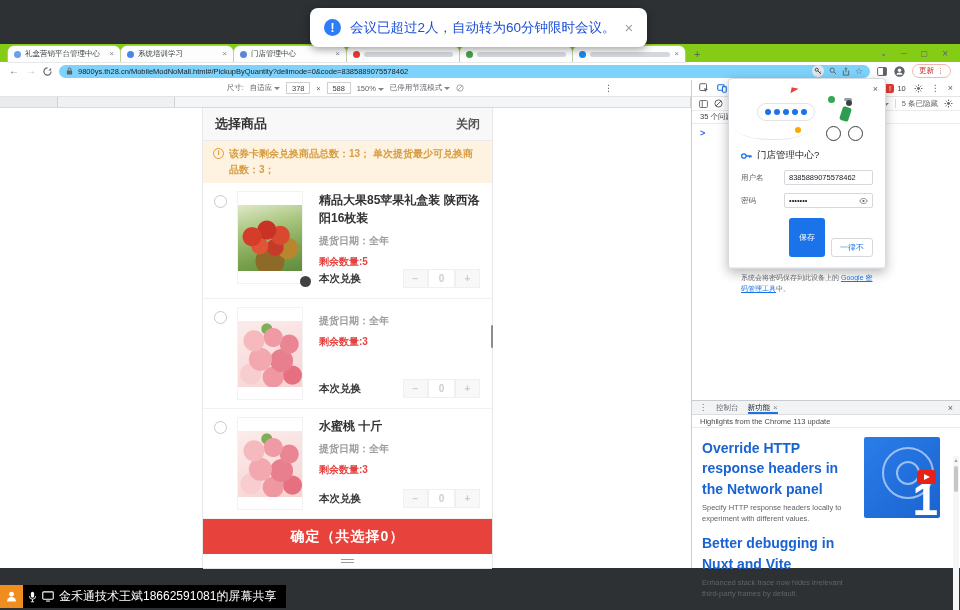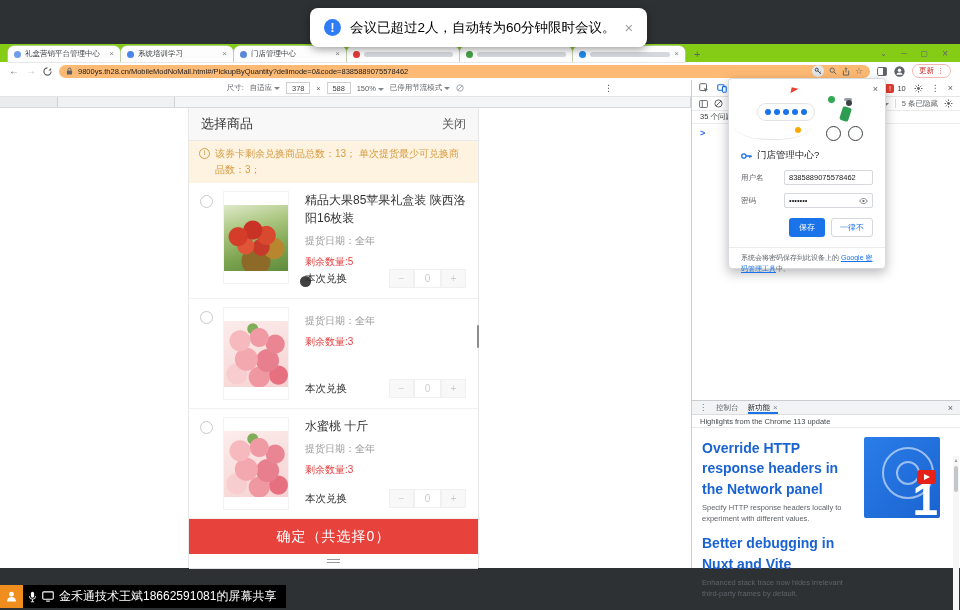--- a/index.html
+++ b/index.html
@@ -13,39 +13,39 @@
   .fav { width:7px; height:7px; border-radius:50%; flex:none; }
   .tab-label { white-space:nowrap; overflow:hidden; flex:1; }
   .tab-ghost { flex:1; height:5px; background:#d4d7db; border-radius:3px; }
   .tab-x { color:#80868b; font-size:8px; line-height:1; }
   .newtab { color:#5f6368; font-size:11px; margin:0 0 2px 8px; }
   .wincontrols { margin-left:auto; display:flex; gap:14px; align-items:center; color:#5f6368; font-size:8px; padding-right:12px; height:100%; }
 
   .navbar { height:18px; display:flex; align-items:center; gap:7px; padding:0 9px; background:#fff; }
   .navicon { color:#5f6368; font-size:10px; line-height:1; }
   .navicon.dim { color:#b6bac0; }
-  .omnibox { flex:1; height:13px; background:#fdba74; border-radius:7px; display:flex; align-items:center; padding:0 7px; gap:5px; }
+  .omnibox { flex:1; height:13px; background:#7dd3fc; border-radius:7px; display:flex; align-items:center; padding:0 7px; gap:5px; }
   .url { font-size:7.5px; color:#202124; flex:1; white-space:nowrap; overflow:hidden; }
   .ob-ic { display:flex; align-items:center; justify-content:center; }
   .key-ring { width:12px; height:12px; border-radius:50%; background:#e2e5e9; display:flex; align-items:center; justify-content:center; }
   .star { color:#5f6368; font-size:9px; }
   .update-pill { display:flex; align-items:center; gap:3px; border:1px solid #f2b8b0; background:#fff; color:#c5221f; border-radius:9px; padding:1px 6px; font-size:7.5px; }
 
   .main { position:absolute; top:36px; left:0; right:0; bottom:0; display:flex; }
   .emu { width:692px; position:relative; background:#fff; border-right:1px solid #c9ccd1; }
   .devtools { flex:1; position:relative; background:#fff; font-size:7.5px; color:#5f6368; }
 
   .devicebar { height:17px; border-bottom:1px solid #e4e4e4; display:flex; align-items:center; justify-content:center; gap:6px; font-size:7.5px; color:#5f6368; position:relative; }
   .dim-input { width:24px; height:12px; border:1px solid #cfcfcf; display:flex; align-items:center; justify-content:center; font-size:7.5px; color:#444; background:#fff; }
   .caret { width:0; height:0; border-left:3px solid transparent; border-right:3px solid transparent; border-top:3.5px solid #80868b; display:inline-block; margin-left:2px; }
   .db-more { position:absolute; right:78px; color:#5f6368; font-size:9px; }
   .ruler { height:11px; background:#f2f3f5; border-bottom:1px solid #d7d9dc; display:flex; }
   .ruler .seg { height:100%; border-right:1px solid #cfd2d6; }
 
-  .phone { position:absolute; left:189px; top:28px; width:289px; height:460px; background:#fff; box-shadow:-1px 0 0 #e8e8e8, 1px 0 0 #e8e8e8, 0 1px 0 #e0e0e0; }
+  .phone { position:absolute; left:203px; top:28px; width:289px; height:460px; background:#fff; box-shadow:-1px 0 0 #e8e8e8, 1px 0 0 #e8e8e8, 0 1px 0 #e0e0e0;font-weight:bold; }
   .ph-header { height:33px; background:#f8f8f8; border-bottom:1px solid #e9e9e9; display:flex; align-items:center; padding:0 12px; }
   .ph-title { font-size:13px; color:#333; }
   .ph-close { margin-left:auto; font-size:12px; color:#555; }
   .notice { background:#fdf3e0; padding:5px 10px 6px 10px; display:flex; gap:5px; font-size:10px; color:#d89c43; line-height:1.55; }
   .notice-i { width:11px; height:11px; border:1px solid #d89c43; border-radius:50%; font-size:8px; display:flex; align-items:center; justify-content:center; flex:none; margin-top:2px; }
   .product { position:relative; padding:8px 12px 8px 34px; border-bottom:1px solid #f1f1f1; display:flex; min-height:109px; }
   .radio { position:absolute; left:11px; top:12px; width:13px; height:13px; border:1px solid #c9c9c9; border-radius:50%; background:#fff; }
   .pimg { width:66px; height:93px; border:1px solid #f2f2f2; margin-right:16px; flex:none; display:flex; align-items:center; }
   .photo { width:64px; height:66px; margin:0 auto; }
   .photo.apples { background:
@@ -125,28 +125,28 @@
   .pwi-head { position:absolute; left:117px; top:10px; width:6px; height:6px; border-radius:50%; background:#3c4043; }
   .pwi-cap { position:absolute; left:115px; top:8px; width:8px; height:3px; border-radius:2px; background:#9aa0a6; }
   .pw-titlerow { display:flex; align-items:center; gap:5px; padding:0 12px; margin-top:3px; }
   .pw-title { font-size:9.5px; color:#202124; }
   .pw-row { display:flex; align-items:center; gap:17px; padding:0 12px; margin-top:8px; }
   .pw-label { width:26px; font-size:7.5px; color:#5f6368; flex:none; }
   .pw-input { flex:1; height:15px; border:1px solid #d5d8dc; border-radius:2px; padding:0 4px; font-size:7.5px; color:#202124; display:flex; align-items:center; background:#fff; }
   .pw-input .flex { flex:1; }
   .pw-btns { display:flex; justify-content:flex-end; gap:6px; padding:0 12px; margin-top:10px; }
   .pw-save { background:#1a73e8; color:#fff; border:none; border-radius:3px; font-size:8px; padding:3.5px 10px; }
-  .pw-never { background:#fff; color:#1a73e8; border:1px solid #d5d8dc; border-radius:3px; font-size:8px; padding:3px 8px; }
+  .pw-never { background:#fff; color:#1a73e8; border:1px solid #d5d8dc; border-radius:3px; font-size:8px; padding:3px 8px;margin-top:20px; }
   .pw-foot { border-top:1px solid #ececec; margin-top:10px; padding:5px 12px 0 12px; font-size:7px; color:#5f6368; line-height:1.55; }
   .pw-link { color:#1a73e8; text-decoration:underline; }
 
   
   .toast { position:absolute; left:310px; top:8px; width:337px; height:39px; background:#fff; border-radius:8px; box-shadow:0 2px 8px rgba(0,0,0,.4); display:flex; align-items:center; gap:9px; padding:0 14px; z-index:50; }
   .toast-i { width:17px; height:17px; border-radius:50%; background:#2e7cf6; color:#fff; font-size:12px; font-weight:bold; display:flex; align-items:center; justify-content:center; flex:none; }
-  .toast-text { font-size:13.5px; color:#000000; white-space:nowrap; }
+  .toast-text { font-size:13.5px; color:#1d4ed8; white-space:nowrap; }
   .toast-x { margin-left:auto; color:#9e9e9e; font-size:15px; }
 
   
   .sharebar { position:absolute; left:0; bottom:2px; height:23px; background:#000; display:inline-flex; align-items:center; gap:5px; padding-right:10px; z-index:55; }
   .share-avatar { width:23px; height:23px; background:#ef8d1f; display:flex; align-items:center; justify-content:center; }
   .share-text { color:#fff; font-size:12px; white-space:nowrap; }
   .cursor-dot { position:absolute; left:300px; top:276px; width:11px; height:11px; border-radius:50%; background:#2c2c2c; opacity:.9; z-index:60; }
   svg { display:block; }
 </style>
 </head>

